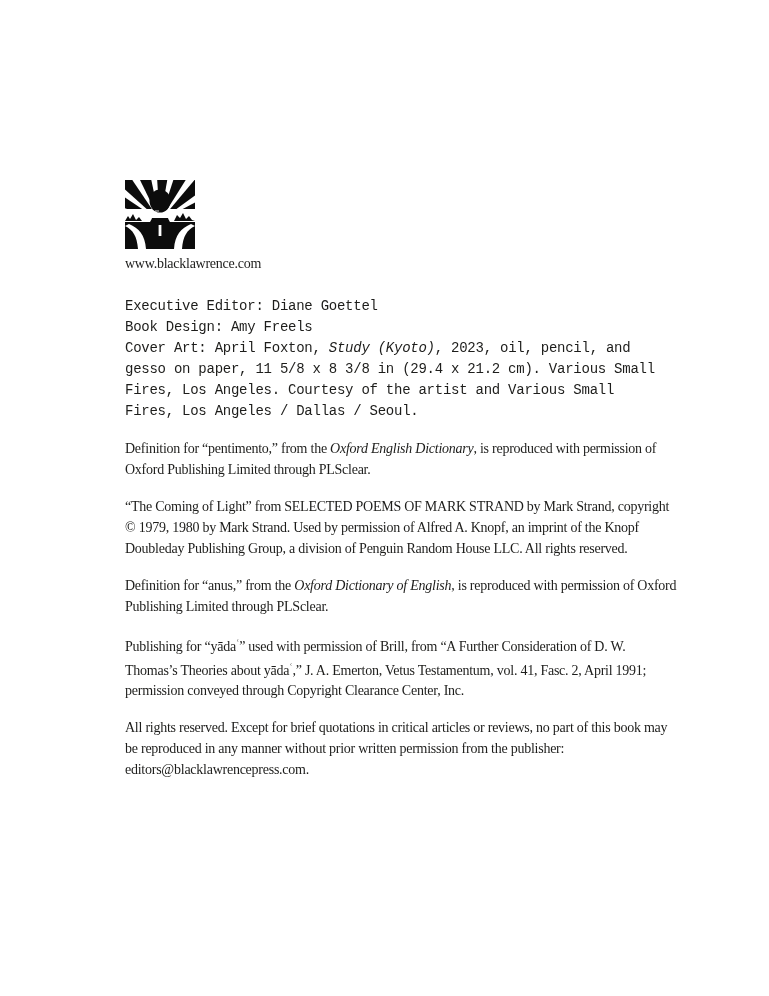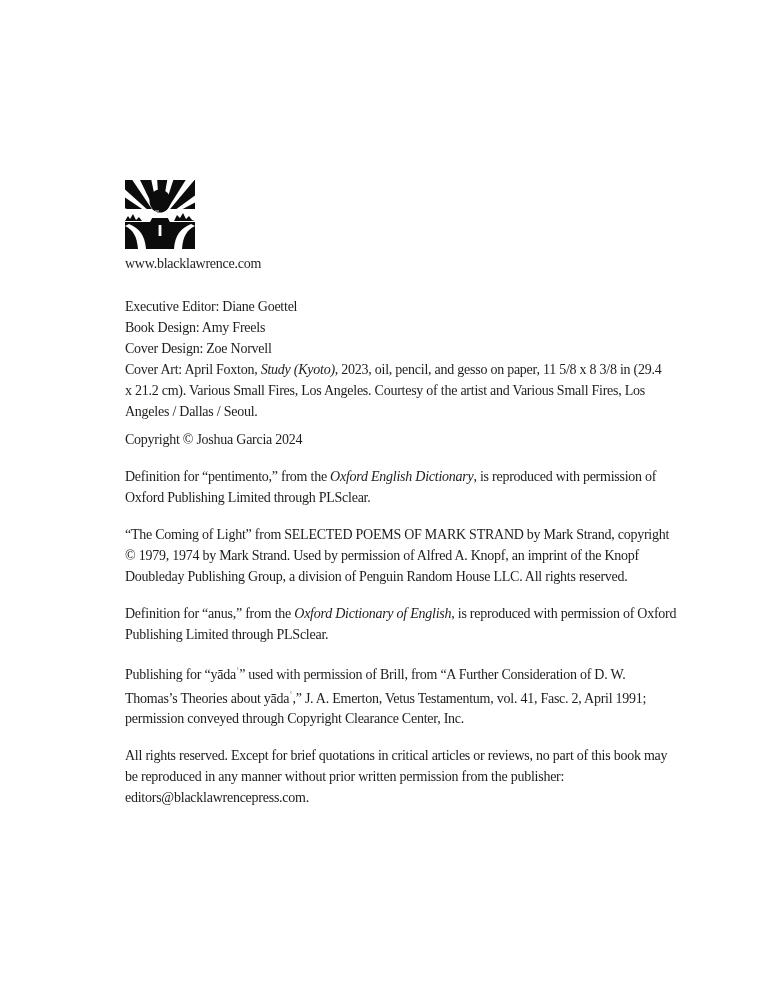--- a/index.html
+++ b/index.html
@@ -28,21 +28,21 @@
   }
   .logo {
     width: 70px;
     height: 69px;
     margin-bottom: 4px;
   }
   .logo svg { display: block; }
   .website {
     margin-bottom: 22px;
   }
-  .block { margin: 0 12px 7px 0; }
+  .block { margin: 0 12px 7px 0; font-family: Liberation Mono, monospace; }
   p.para { margin: 16px 0 7px 0; }
   .gap-top { margin-top: 24px; }
   i { font-style: italic; text-align: right; }
   .ayin {
     font-size: 0.75em;
     vertical-align: 0.35em;
   }
 </style>
 </head>
 <body>
@@ -88,31 +88,29 @@
           <rect x="37" y="37" width="3" height="1"></rect>
         </g>
       </svg>
     </div>
 
     <div class="website">www.blacklawrence.com</div>
 
     <div class="block">
       <div>Executive Editor: Diane Goettel</div>
       <div>Book Design: Amy Freels</div>
-      <div>Cover Design: Zoe Norvell</div>
       <div><span>Cover Art: April Foxton, </span><i>Study (Kyoto)</i><span>, 2023, oil, pencil, and gesso on paper, 11 5/8 x 8 3/8 in (29.4 x 21.2 cm). Various Small Fires, Los Angeles. Courtesy of the artist and Various Small Fires, Los Angeles / Dallas / Seoul.</span></div>
     </div>
 
     <div class="block">
-      <div>Copyright © Joshua Garcia 2024</div>
     </div>
 
     <p class="para gap-top"><span>Definition for “pentimento,” from the </span><i>Oxford English Dictionary</i><span>, is reproduced with permission of Oxford Publishing Limited through PLSclear.</span></p>
 
-    <p class="para">“The Coming of Light” from SELECTED POEMS OF MARK STRAND by Mark Strand, copyright © 1979, 1974 by Mark Strand. Used by permission of Alfred A. Knopf, an imprint of the Knopf Doubleday Publishing Group, a division of Penguin Random House LLC. All rights reserved.</p>
+    <p class="para">“The Coming of Light” from SELECTED POEMS OF MARK STRAND by Mark Strand, copyright © 1979, 1980 by Mark Strand. Used by permission of Alfred A. Knopf, an imprint of the Knopf Doubleday Publishing Group, a division of Penguin Random House LLC. All rights reserved.</p>
 
     <p class="para"><span>Definition for “anus,” from the </span><i>Oxford Dictionary of English</i><span>, is reproduced with permission of Oxford Publishing Limited through PLSclear.</span></p>
 
     <p class="para"><span>Publishing for “yāda</span><span class="ayin">ʿ</span><span>” used with permission of Brill, from “A Further Consideration of D. W. Thomas’s Theories about yāda</span><span class="ayin">ʿ</span><span>,” J. A. Emerton, Vetus Testamentum, vol. 41, Fasc. 2, April 1991; permission conveyed through Copyright Clearance Center, Inc.</span></p>
 
     <p class="para gap-top">All rights reserved. Except for brief quotations in critical articles or reviews, no part of this book may be reproduced in any manner without prior written permission from the publisher: editors@blacklawrencepress.com.</p>
 
 
   </div>
 </div>

